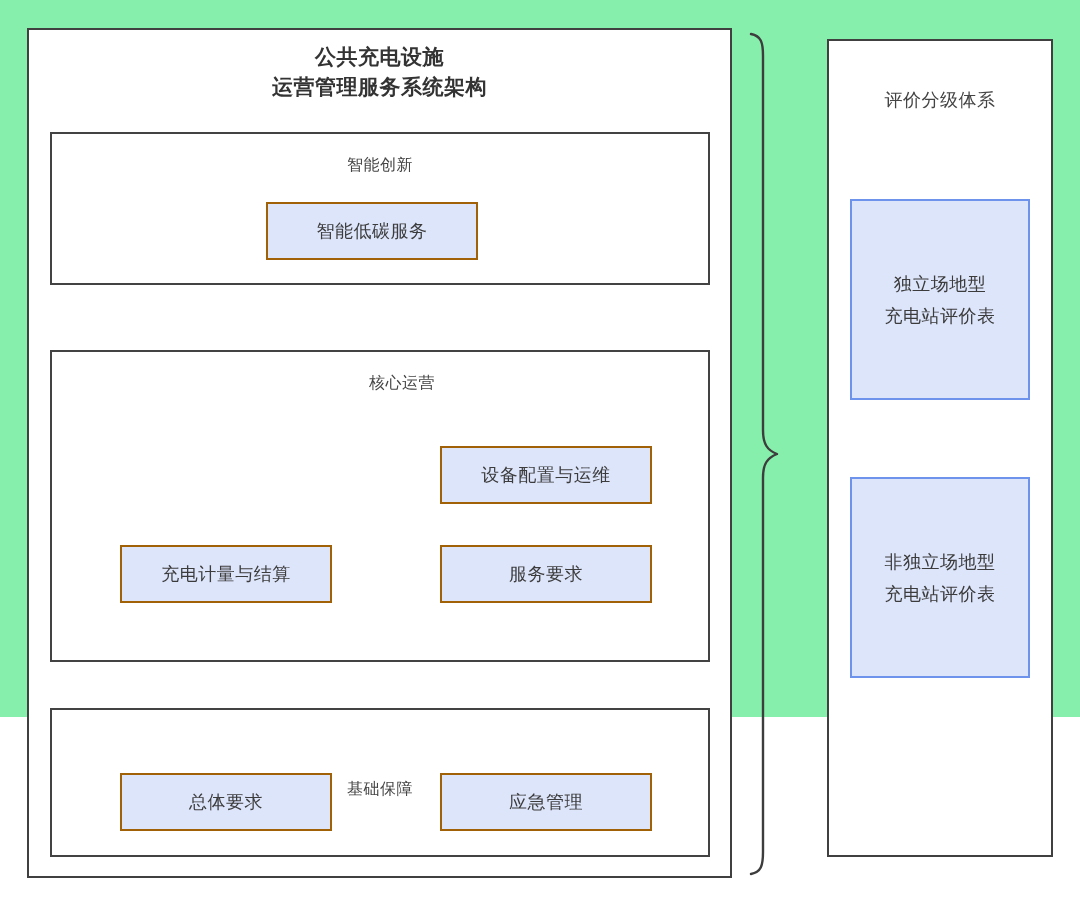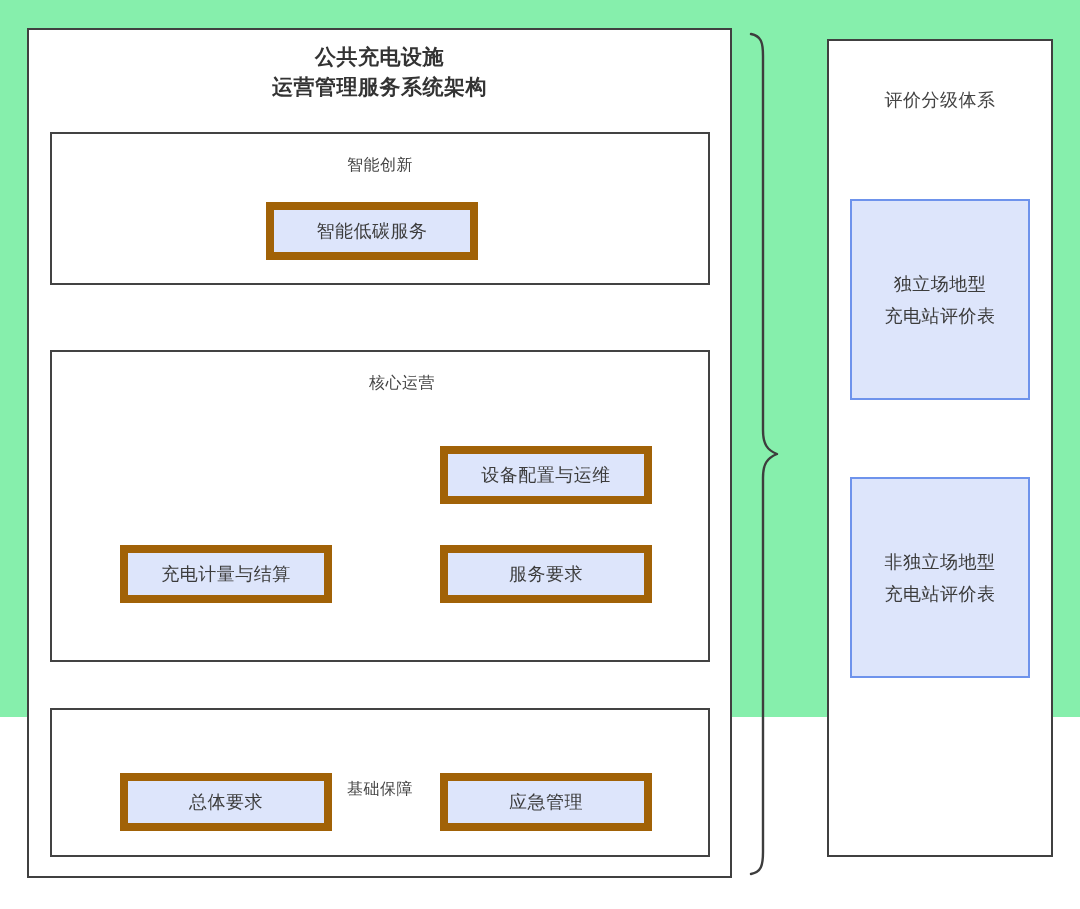--- a/index.html
+++ b/index.html
@@ -62,21 +62,21 @@
     text-align: center;
     font-size: 18px;
     color: #444444;
     letter-spacing: 0.5px;
   }
 
   
   .item-box {
     position: absolute;
     background: #dde5fb;
-    border: 8px solid #a16207;
+    border: 2px solid #a16207;
     display: flex;
     align-items: center;
     justify-content: center;
     text-align: center;
     font-size: 18px;
     color: #3c3c3c;
     line-height: 28px;
     letter-spacing: 0.5px;
   }
 

